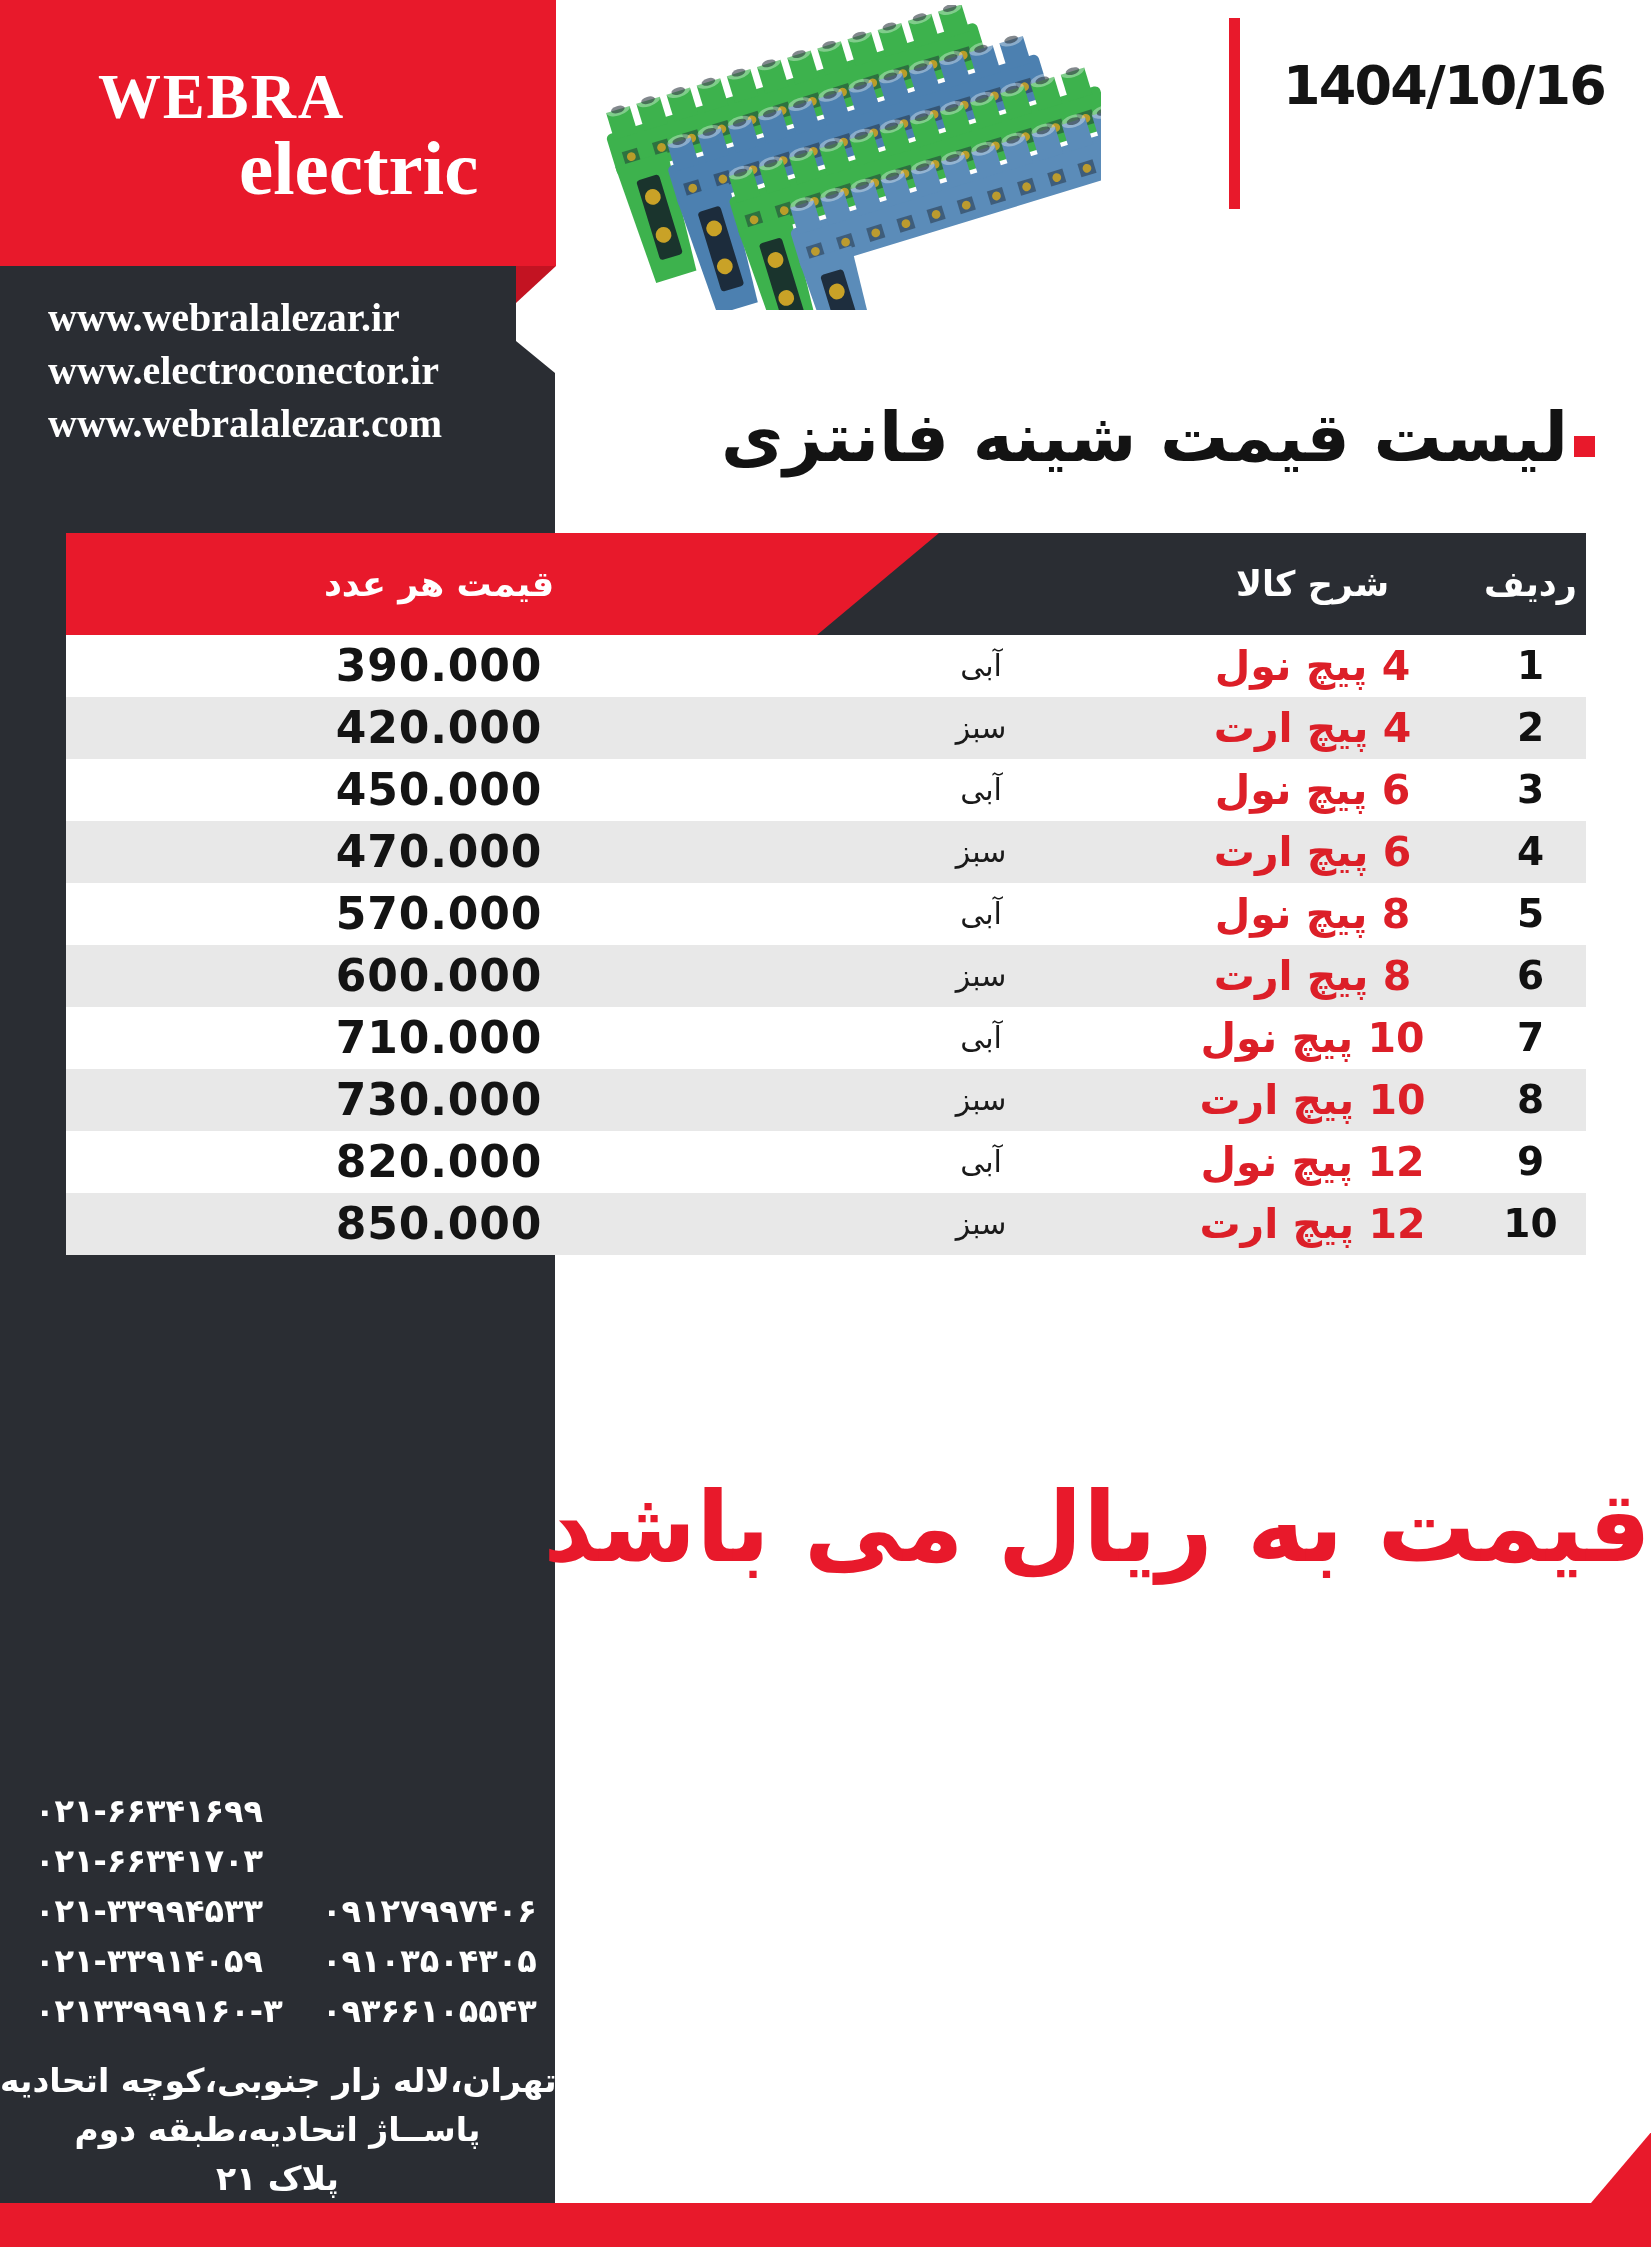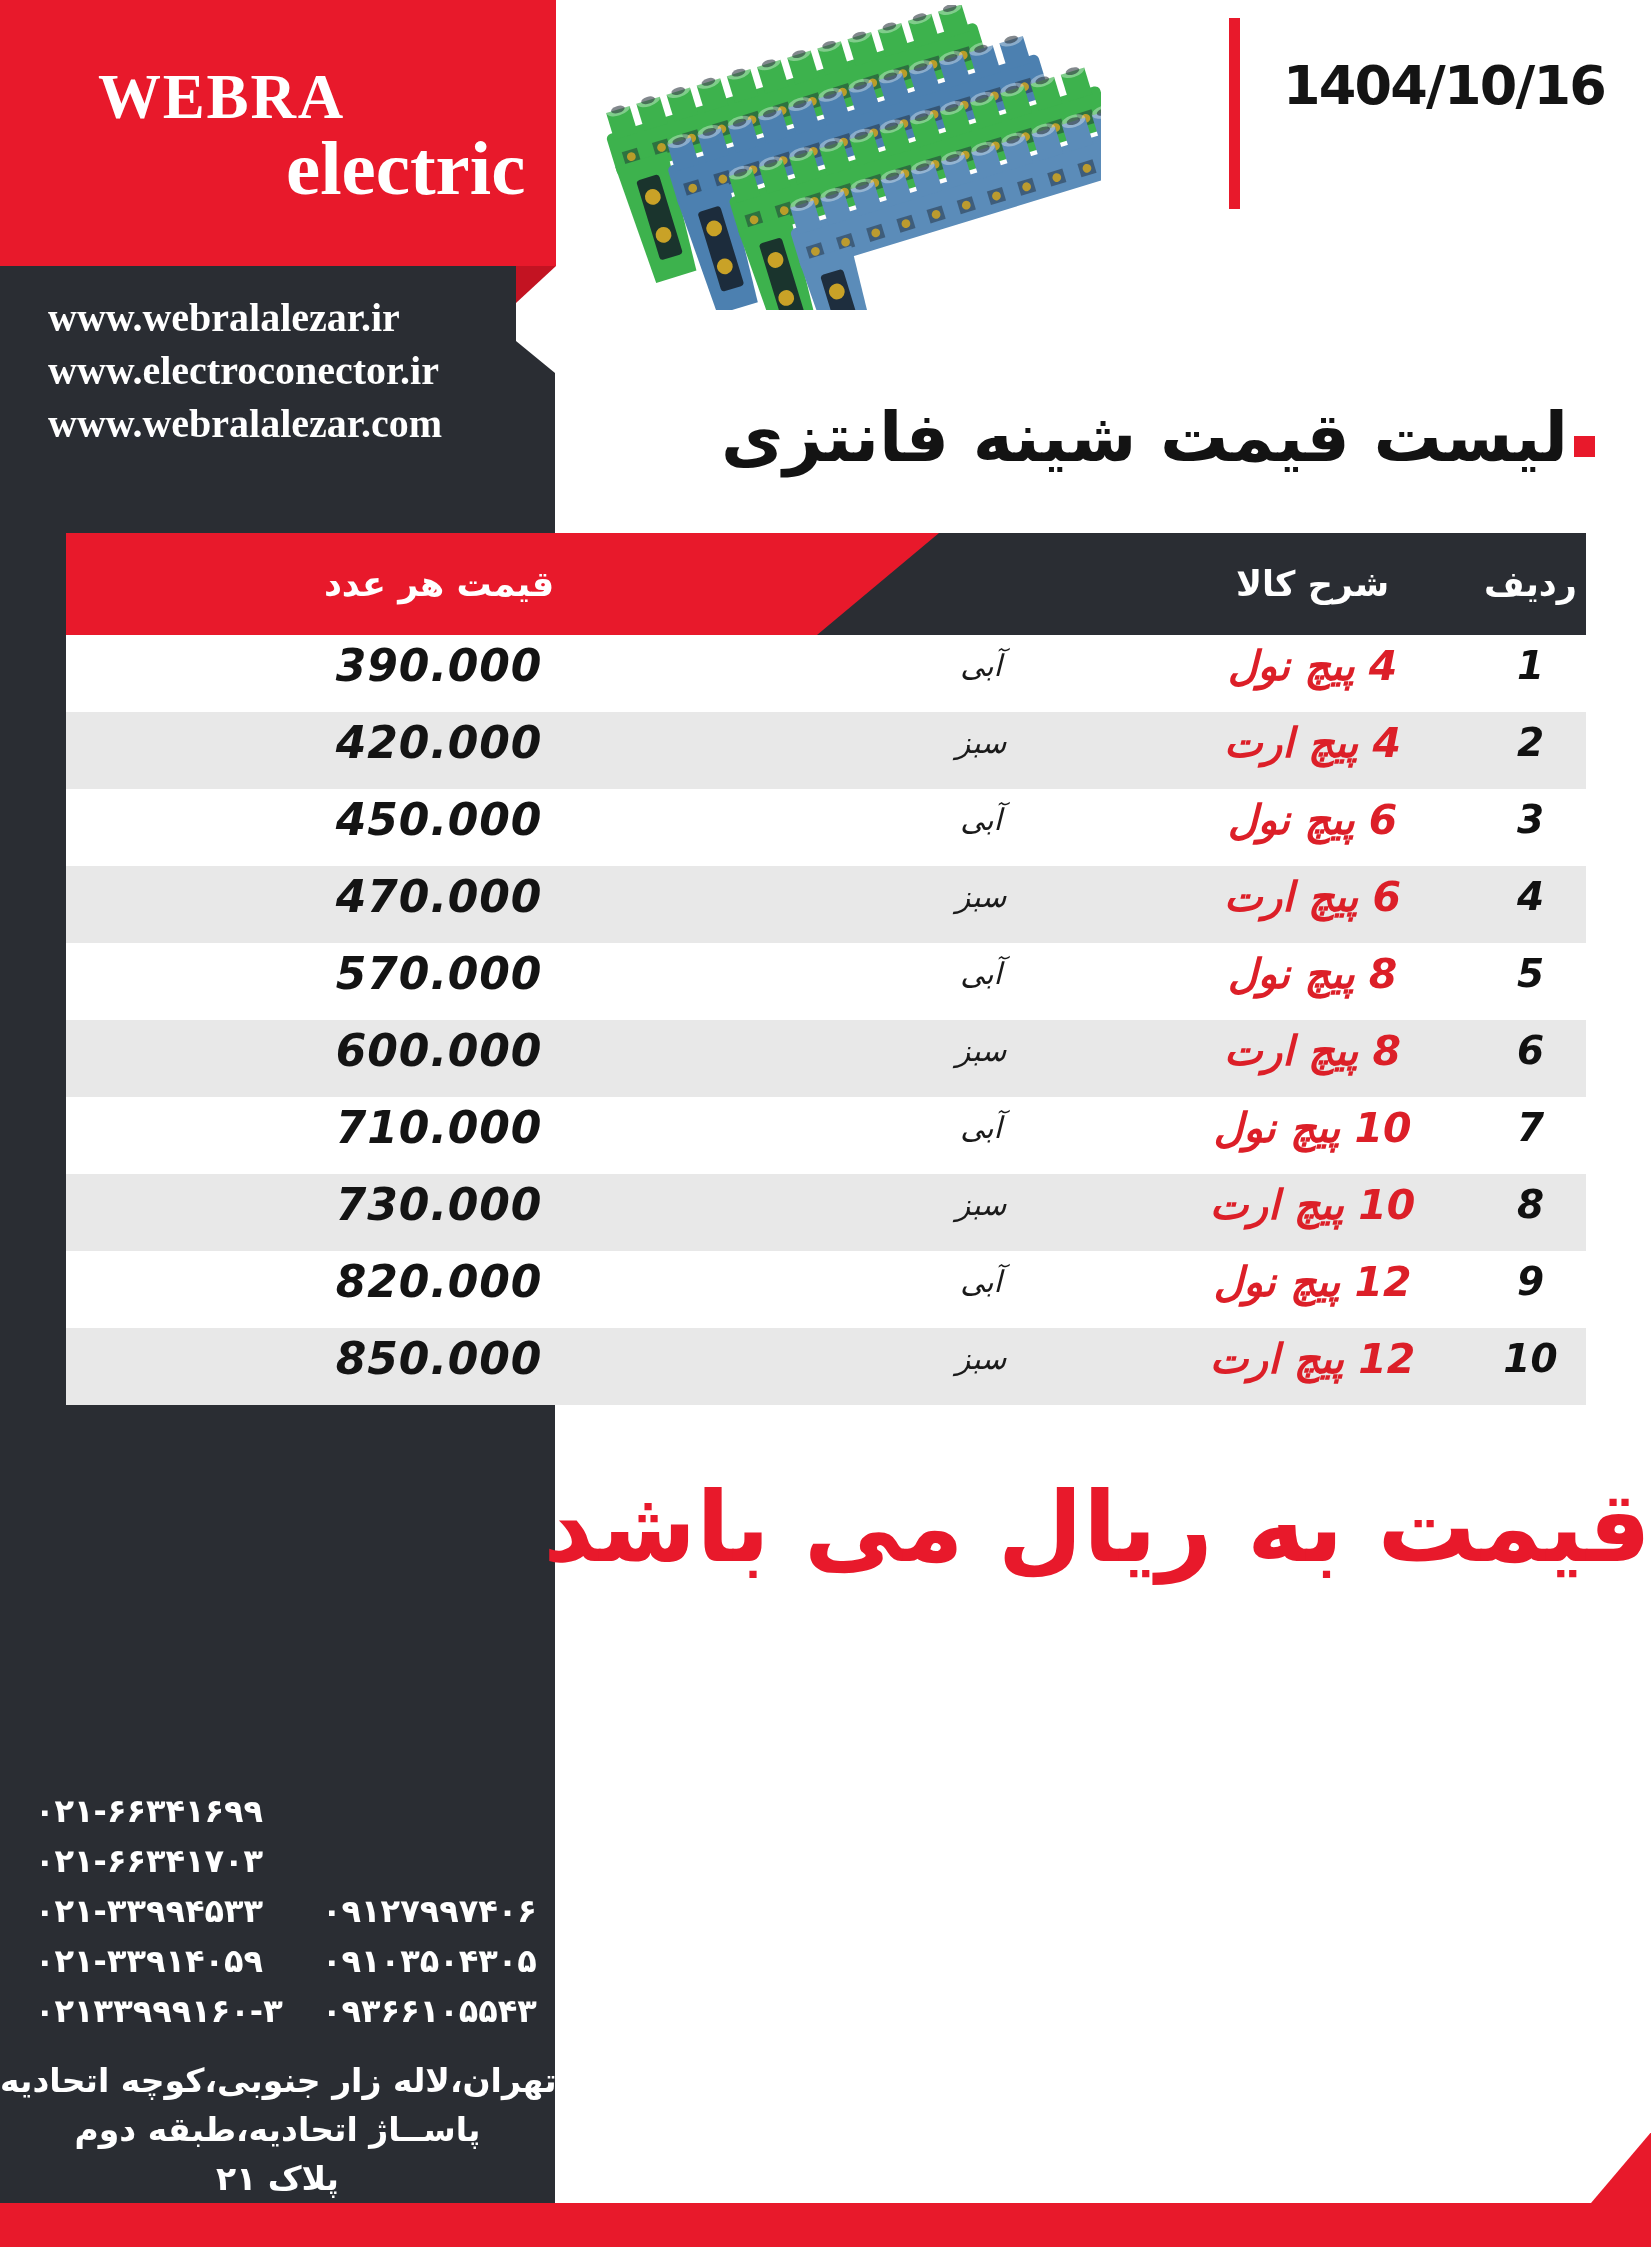--- a/index.html
+++ b/index.html
@@ -9,21 +9,21 @@
   html,body{margin:0;padding:0;background:#888;}
   .page{
     position:relative; width:1651px; height:2247px; background:#fff;
     overflow:hidden; font-family:"DejaVu Sans", sans-serif; margin:0 auto;
   }
   
   .logo-box{position:absolute;left:0;top:0;width:556px;height:266px;background:var(--red);}
   .logo-webra{position:absolute;left:98px;top:66px;font-family:"Liberation Serif",serif;
     font-weight:bold;font-size:63px;line-height:1;color:#fff;letter-spacing:1.8px;}
   .logo-electric{position:absolute;left:239px;top:130px;font-family:"Liberation Serif",serif;
-    font-weight:bold;font-size:77px;line-height:1;color:#fff;margin-left:47px;}
+    font-weight:bold;font-size:77px;line-height:1;color:#fff;}
   .fold{position:absolute;left:516px;top:266px;width:40px;height:37px;background:var(--red-dark);
     clip-path:polygon(0 0,100% 0,0 100%);}
   .dark-block{position:absolute;left:0;top:266px;width:555px;height:1937px;background:var(--dark);
     clip-path:polygon(0 0,516px 0,516px 75px,555px 107px,555px 1937px,0 1937px);}
   .urls{position:absolute;left:48px;top:291px;}
   .url{font-family:"Liberation Serif",serif;font-weight:bold;font-size:40px;line-height:53px;color:#fff;}
   .date-bar{position:absolute;left:1229px;top:17.6px;width:11.4px;height:191px;background:var(--red);}
   .date{position:absolute;left:1283px;top:54px;width:316px;font-size:54px;letter-spacing:-1.8px;
     font-weight:bold;color:var(--ink);text-align:right;}
   .product{position:absolute;left:560px;top:5.3px;width:541px;height:305px;}
@@ -35,21 +35,21 @@
   .price-table{position:absolute;left:66px;top:533px;width:1520px;}
   .thead{position:relative;height:102px;background:var(--dark);padding-left:42px;}
   .thead-red{position:absolute;left:0;top:0;width:873px;height:102px;background:var(--red);
     clip-path:polygon(0 0,100% 0,751px 102px,0 102px);}
   .th{position:absolute;top:0;height:102px;line-height:102px;text-align:center;color:#fff;
     font-weight:bold;font-size:35px;direction:rtl;}
   .th-price{left:0;width:746px;}
   .th-desc{left:1084px;width:325px;}
   .th-row{left:1409px;width:111px;}
   .tbody{position:relative;}
-  .trow{position:relative;height:77px;background:#fff;font-style:italic;}
+  .trow{position:relative;height:62px;background:#fff;}
   .trow:nth-child(even){background:var(--row-alt);}
   .cell{position:absolute;top:0;height:62px;line-height:62px;text-align:center;white-space:nowrap;}
   .c-price{left:0;width:746px;font-size:44px;font-weight:bold;color:var(--ink);letter-spacing:0.9px;}
   .c-color{left:746px;width:338px;font-size:30px;color:#1a1a1a;direction:rtl;}
   .c-desc{left:1084px;width:325px;font-size:41px;font-weight:bold;color:var(--item-red);direction:rtl;}
   .c-no{left:1409px;width:111px;font-size:39px;font-weight:bold;color:#111;}
   
   .note{position:absolute;left:527px;top:1459px;width:1124px;direction:rtl;
     font-size:98px;font-weight:bold;color:var(--red);line-height:1.4;}
   

